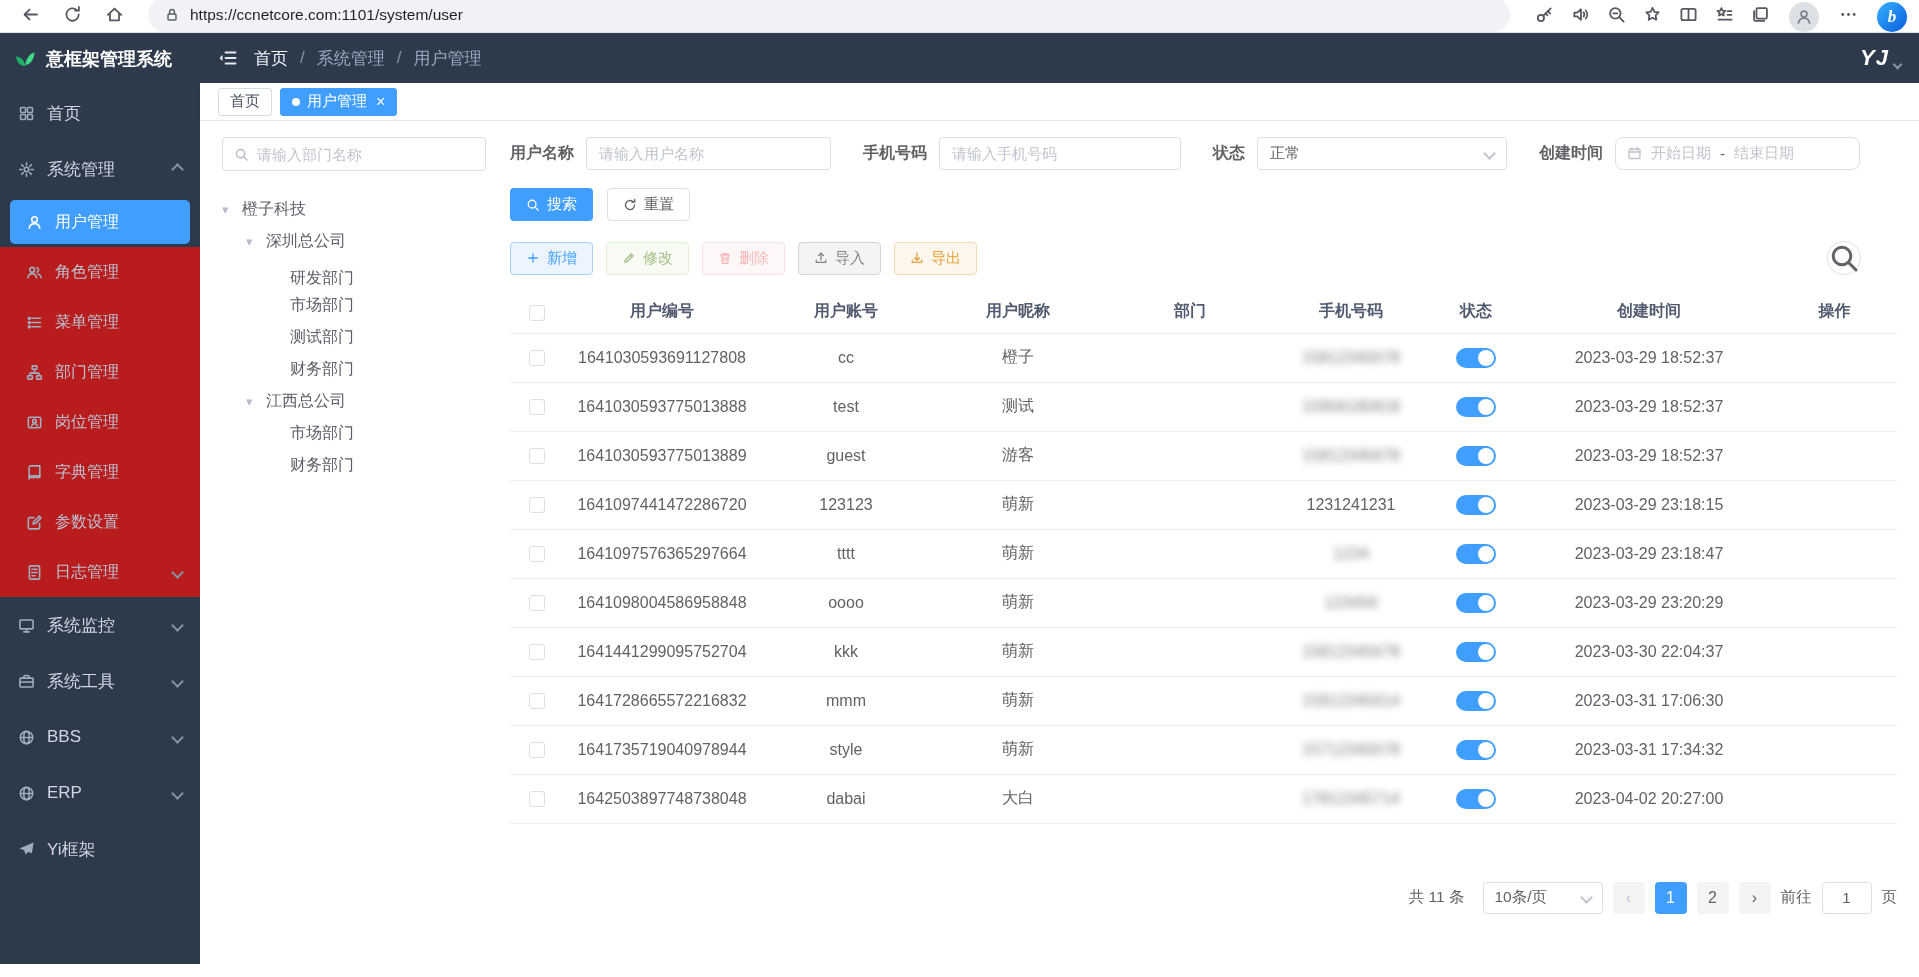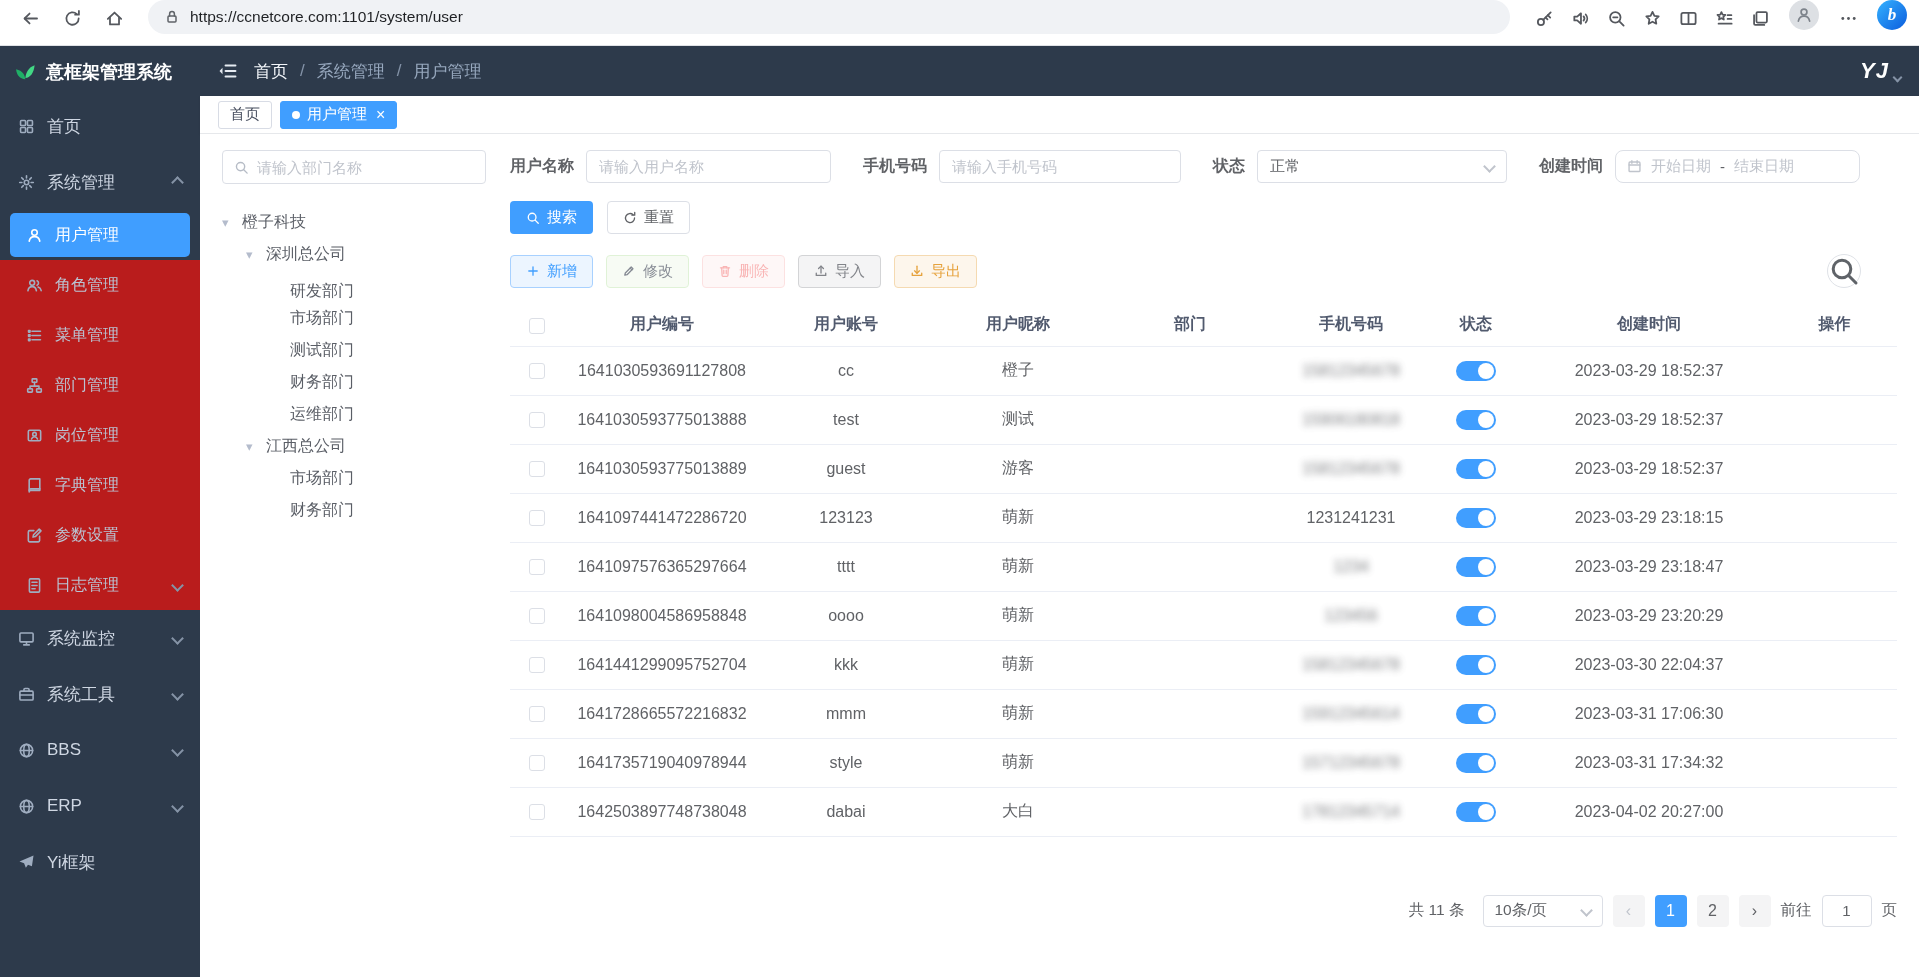--- a/index.html
+++ b/index.html
@@ -2,21 +2,21 @@
 <html><head>
 <meta charset="utf-8">
 <style>
 *{box-sizing:border-box;margin:0;padding:0}
 html,body{width:1919px;height:977px;overflow:hidden}
 body{font-family:"Liberation Sans","DejaVu Sans",sans-serif;background:#fff;font-size:16px}
 .icon{display:inline-flex;line-height:1}
 .icon svg{width:1em;height:1em}
 
 
-.browser{height:46px;background:#fff;border-bottom:1px solid #e0e2e6;display:flex;align-items:flex-start;padding:0 12px;gap:6px}
+.browser{height:33px;background:#fff;border-bottom:1px solid #e0e2e6;display:flex;align-items:flex-end;padding:0 12px;gap:6px}
 .bicon{width:36px;height:36px;border-radius:8px;display:inline-flex;align-items:center;justify-content:center;color:#55585e;flex:none;cursor:pointer}
 .bicon svg{width:19px;height:19px}
 .addr{flex:1;height:34px;background:#f0f2f5;border-radius:17px;display:flex;align-items:center;gap:10px;padding:0 16px;margin:0 10px;min-width:0;cursor:text}
 .addr .icon{color:#5f6368;font-size:16px}
 .url{font-size:15.5px;color:#1f2124;white-space:nowrap;overflow:hidden}
 .avatar{width:30px;height:30px;border-radius:50%;background:#dde0e4;display:inline-flex;align-items:center;justify-content:center;color:#7d838b;flex:none;margin:0 5px;font-size:18px}
 .copilot{width:30px;height:30px;border-radius:50%;background:linear-gradient(135deg,#35b2ff,#0b5cdd);color:#fff;font-weight:700;font-style:italic;display:inline-flex;align-items:center;justify-content:center;font-size:17px;flex:none;margin-left:5px;font-family:"Liberation Serif",serif;cursor:pointer}
 
 
 .app{display:flex;height:931px}
@@ -76,21 +76,21 @@
 .dater{width:245px;height:33px;border:1px solid #dcdfe6;border-radius:8px;display:flex;align-items:center;gap:9px;padding:0 11px;font-size:15px;color:#c0c4cc;cursor:pointer}
 .dater .icon{color:#c0c4cc;font-size:15px}
 .dsep{color:#606266}
 
 .brow{margin-top:18px;display:flex;gap:14px}
 .btn{height:33px;border:1px solid transparent;border-radius:4px;padding:0 15px;display:inline-flex;align-items:center;gap:7px;font-size:15px;cursor:pointer;background:#fff;font-family:inherit;white-space:nowrap}
 .btn .icon{font-size:14px}
 .btn.primary{background:#409eff;color:#fff}
 .btn.plain{border-color:#dcdfe6;color:#606266}
 .light-primary{background:#ecf5ff;border-color:#a8d1ff;color:#409eff}
-.light-success{background:#f0f9eb;border-color:#c2e7b0;color:#0f172a}
+.light-success{background:#f0f9eb;border-color:#c2e7b0;color:#4d7c0f}
 .light-danger{background:#fef0f0;border-color:#fbc4c4;color:#f56c6c}
 .light-info{background:#f4f4f5;border-color:#d3d4d6;color:#82848a}
 .light-warning{background:#fdf6ec;border-color:#f5dab1;color:#e6a23c}
 .disabled{opacity:.5}
 
 .trow{margin-top:20px;display:flex;align-items:center}
 .tbtns{display:flex;gap:13px}
 .trowr{margin-left:auto;display:flex;align-items:center;gap:18px;color:#5f6368}
 .circlebtn{width:34px;height:34px;border:1px solid #dfe2e7;border-radius:50%;display:inline-flex;align-items:center;justify-content:center;cursor:pointer;font-size:15px}
 .tric{display:inline-flex;cursor:pointer;font-size:18px}
@@ -480,24 +480,20 @@
               <span>市场部门</span>
             </div>
             <div class="tnode" style="padding-left: 48px;">
               <span class="tcaret"></span>
               <span>测试部门</span>
             </div>
             <div class="tnode" style="padding-left: 48px;">
               <span class="tcaret"></span>
               <span>财务部门</span>
             </div>
-            <div class="tnode" style="padding-left: 48px;">
-              <span class="tcaret"></span>
-              <span>运维部门</span>
-            </div>
             <div class="tnode" style="padding-left: 24px;">
               <span class="tcaret">▾</span>
               <span>江西总公司</span>
             </div>
             <div class="tnode" style="padding-left: 48px;">
               <span class="tcaret"></span>
               <span>市场部门</span>
             </div>
             <div class="tnode" style="padding-left: 48px;">
               <span class="tcaret"></span>

